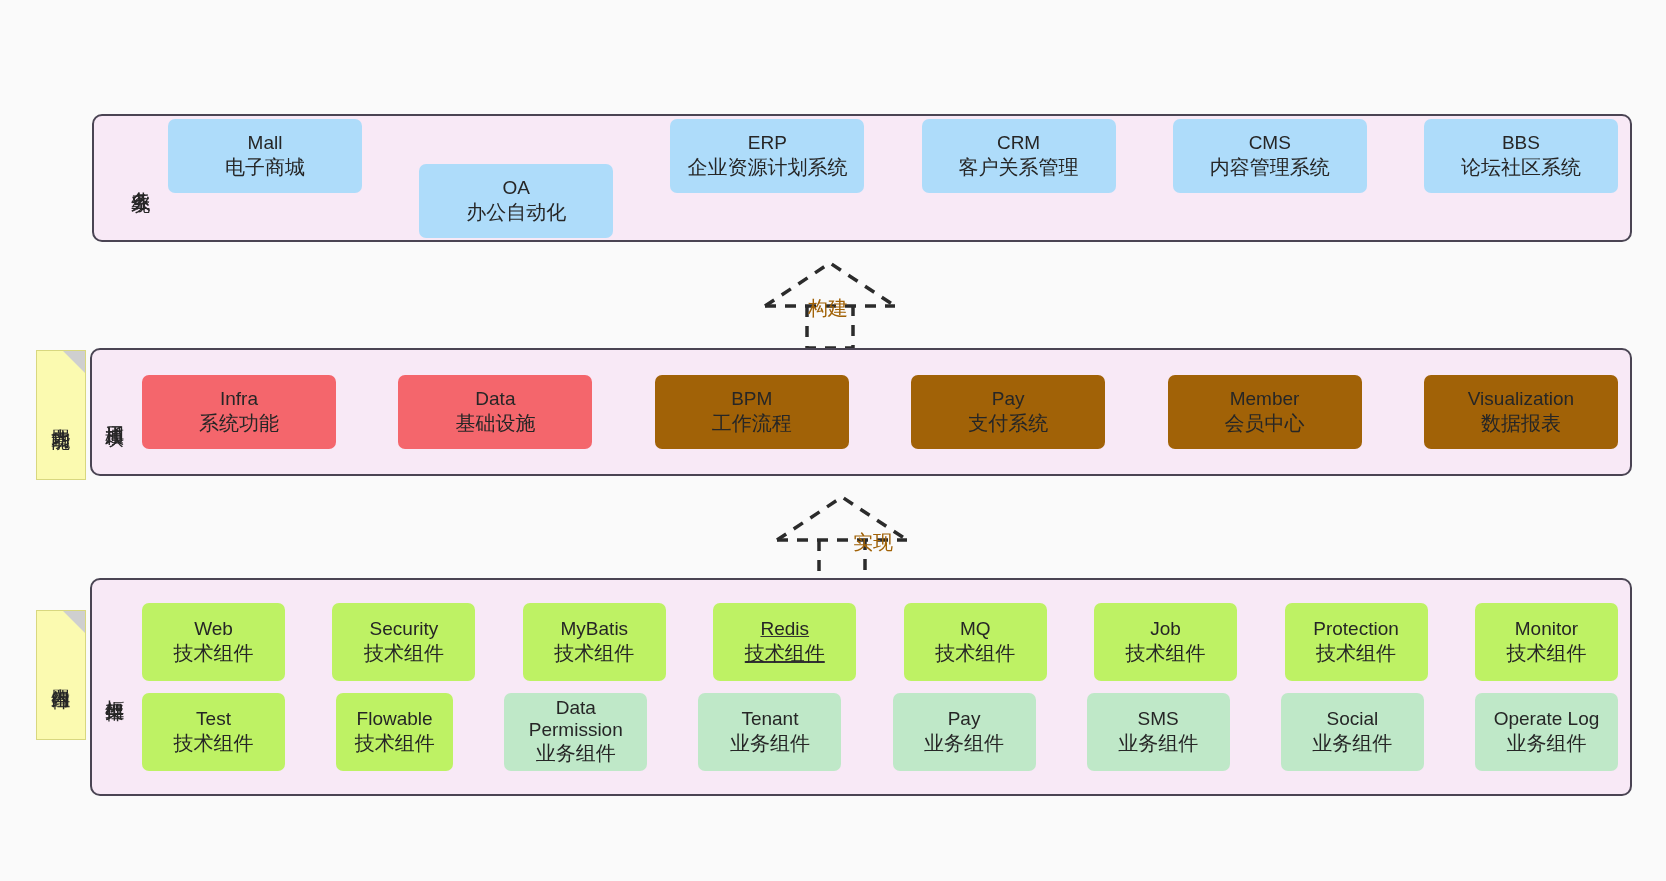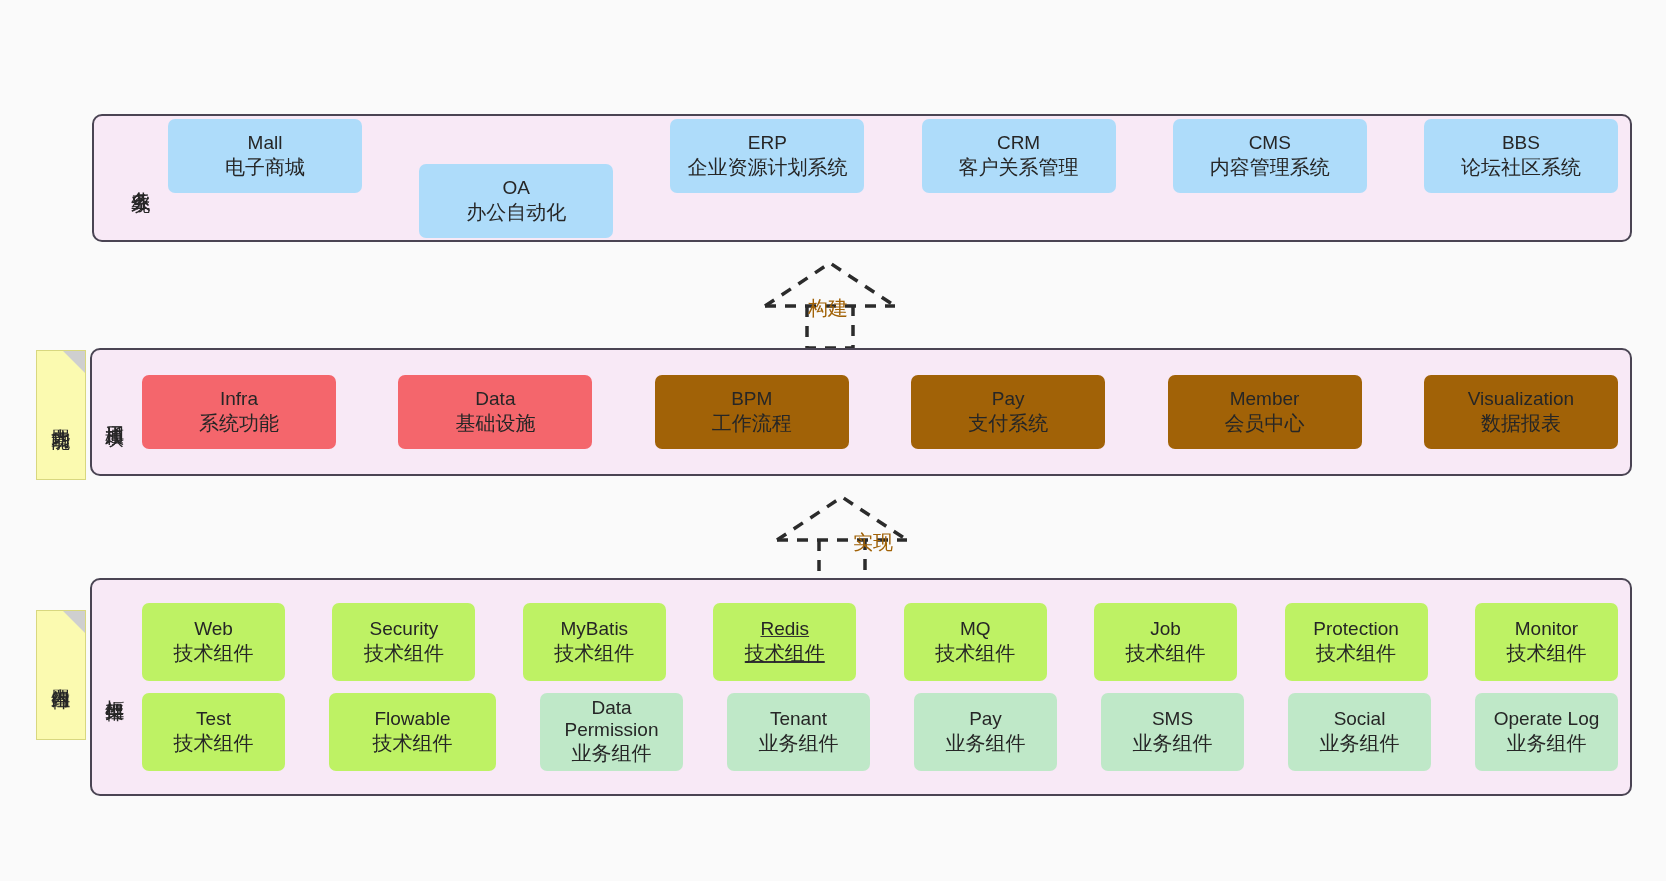--- a/index.html
+++ b/index.html
@@ -264,21 +264,21 @@
           <span class="l1">Monitor</span>
           <span class="l2">技术组件</span>
         </div>
       </div>
 
       <div class="row">
         <div class="card green" style="width:143px;height:78px;">
           <span class="l1">Test</span>
           <span class="l2">技术组件</span>
         </div>
-        <div class="card green" style="width:167px;height:78px;">
+        <div class="card green" style="width:117px;height:78px;">
           <span class="l1">Flowable</span>
           <span class="l2">技术组件</span>
         </div>
         <div class="card lgreen" style="width:143px;height:78px;">
           <span class="l1" style="line-height:1.16;">Data Permission</span>
           <span class="l2">业务组件</span>
         </div>
         <div class="card lgreen" style="width:143px;height:78px;">
           <span class="l1">Tenant</span>
           <span class="l2">业务组件</span>

